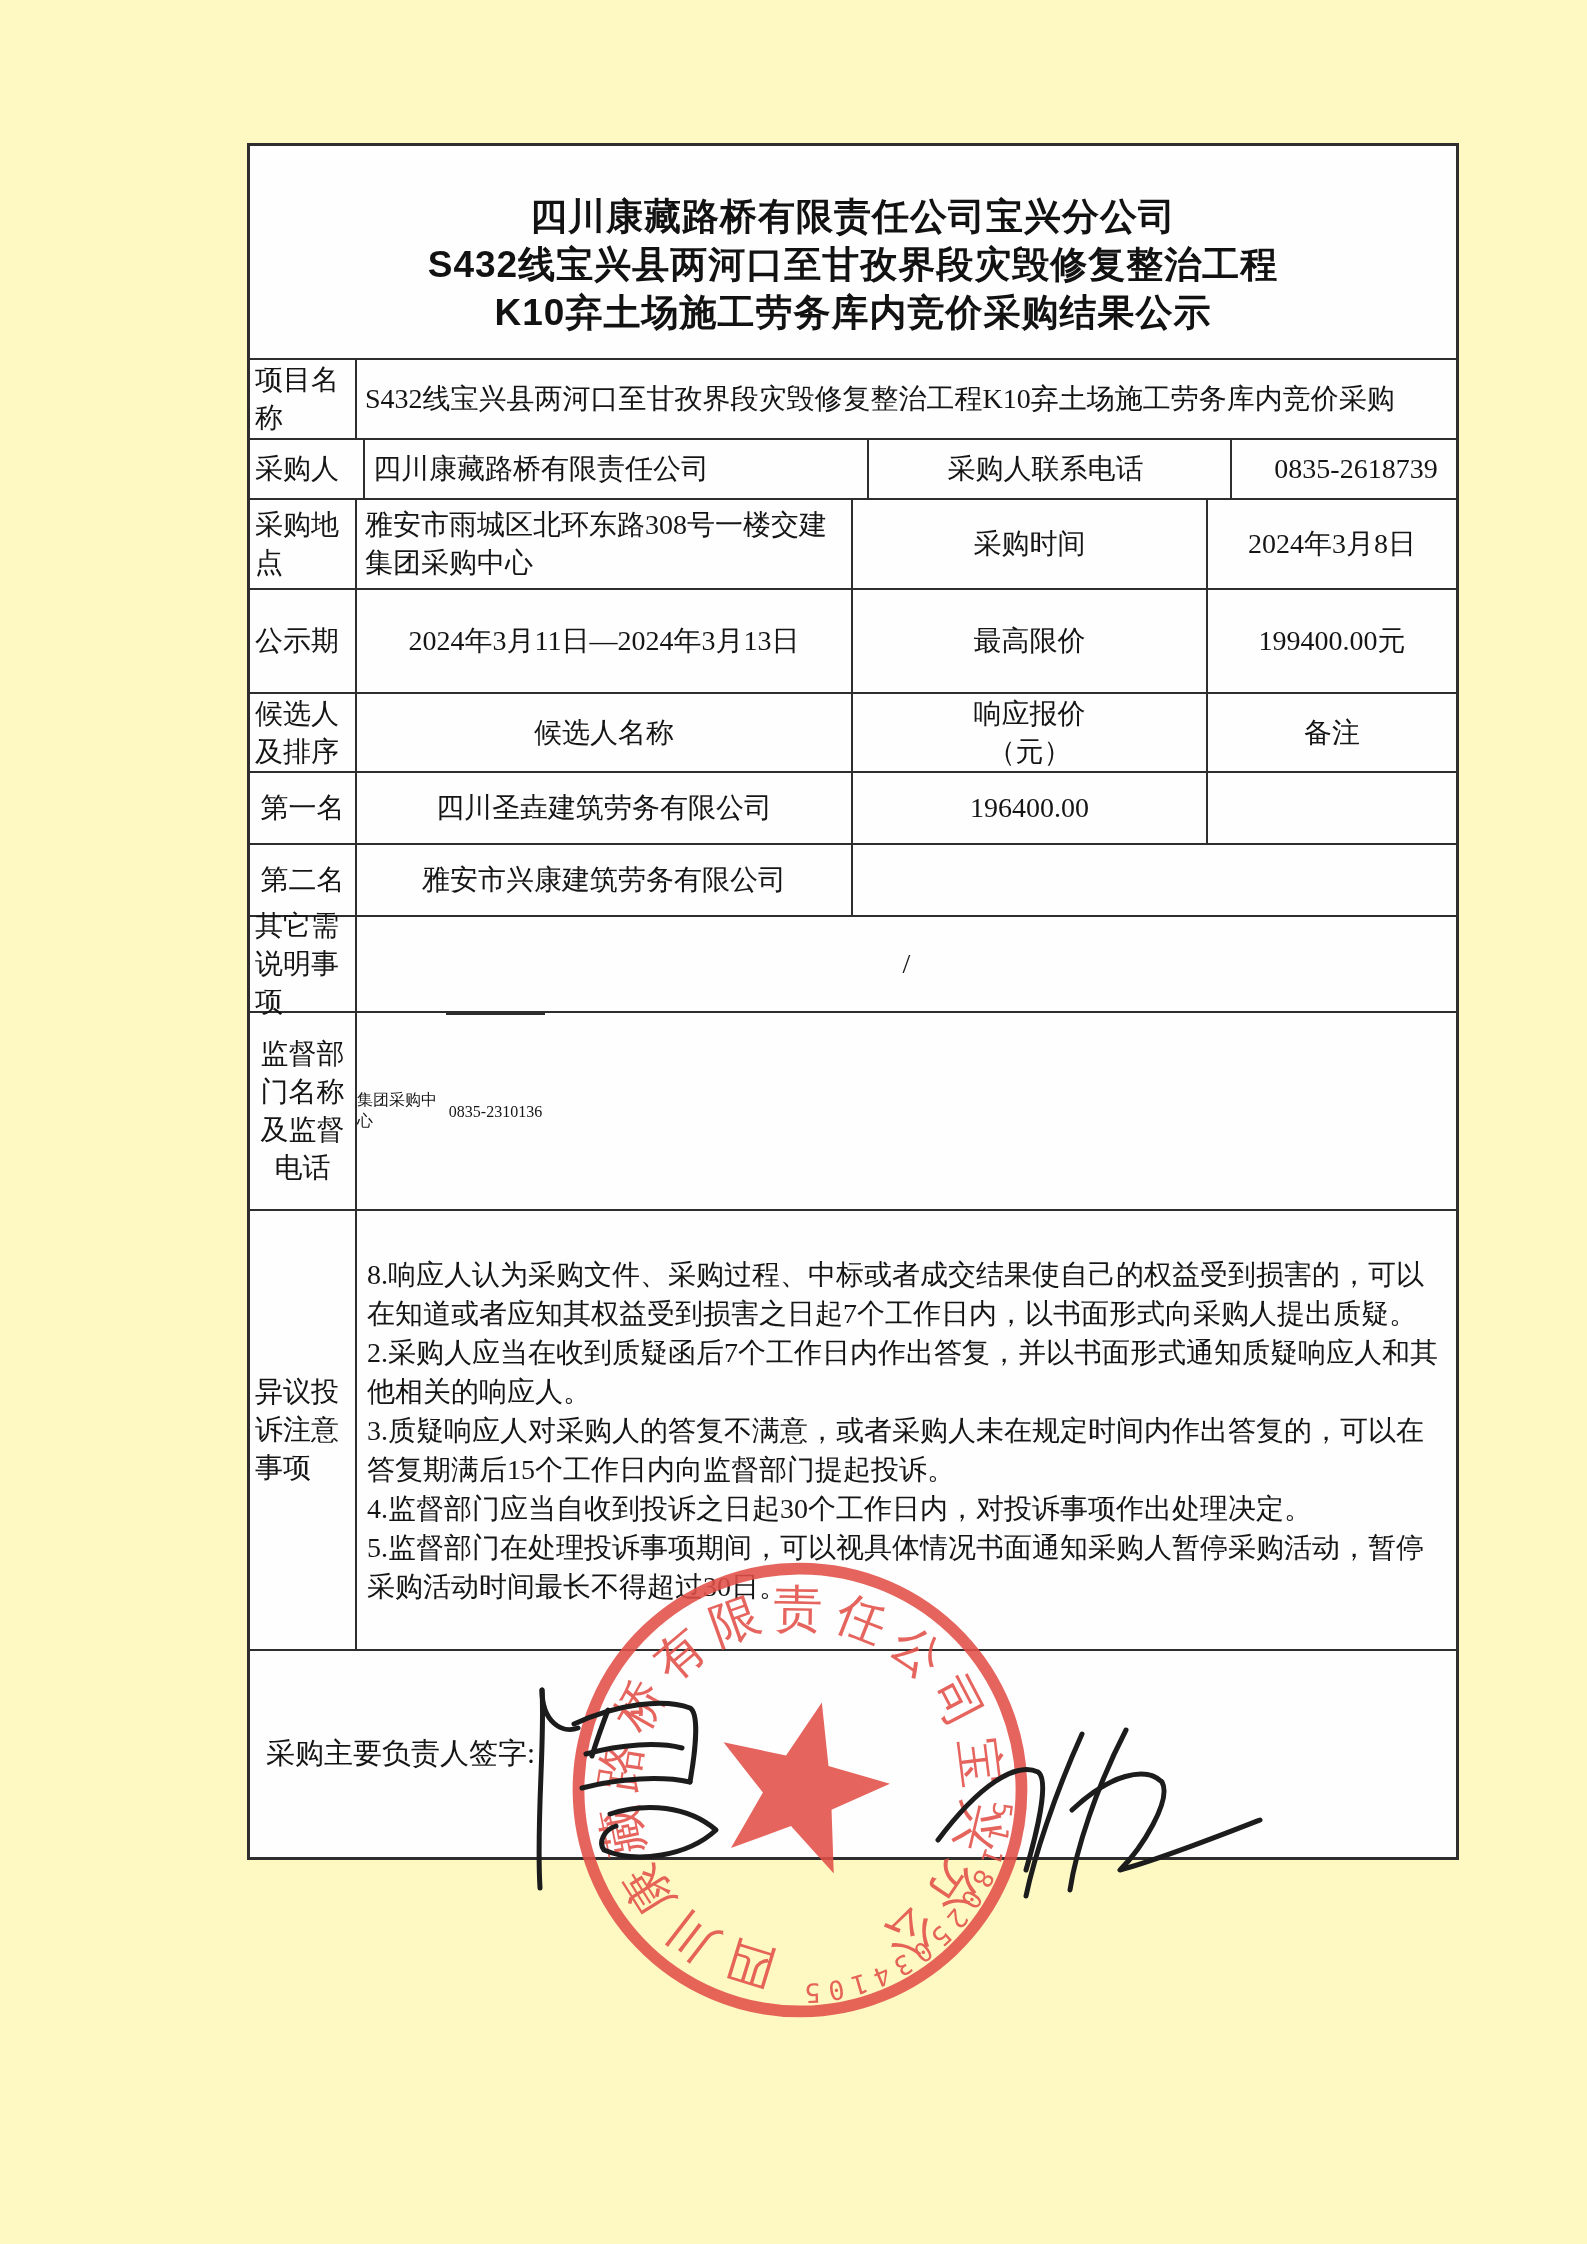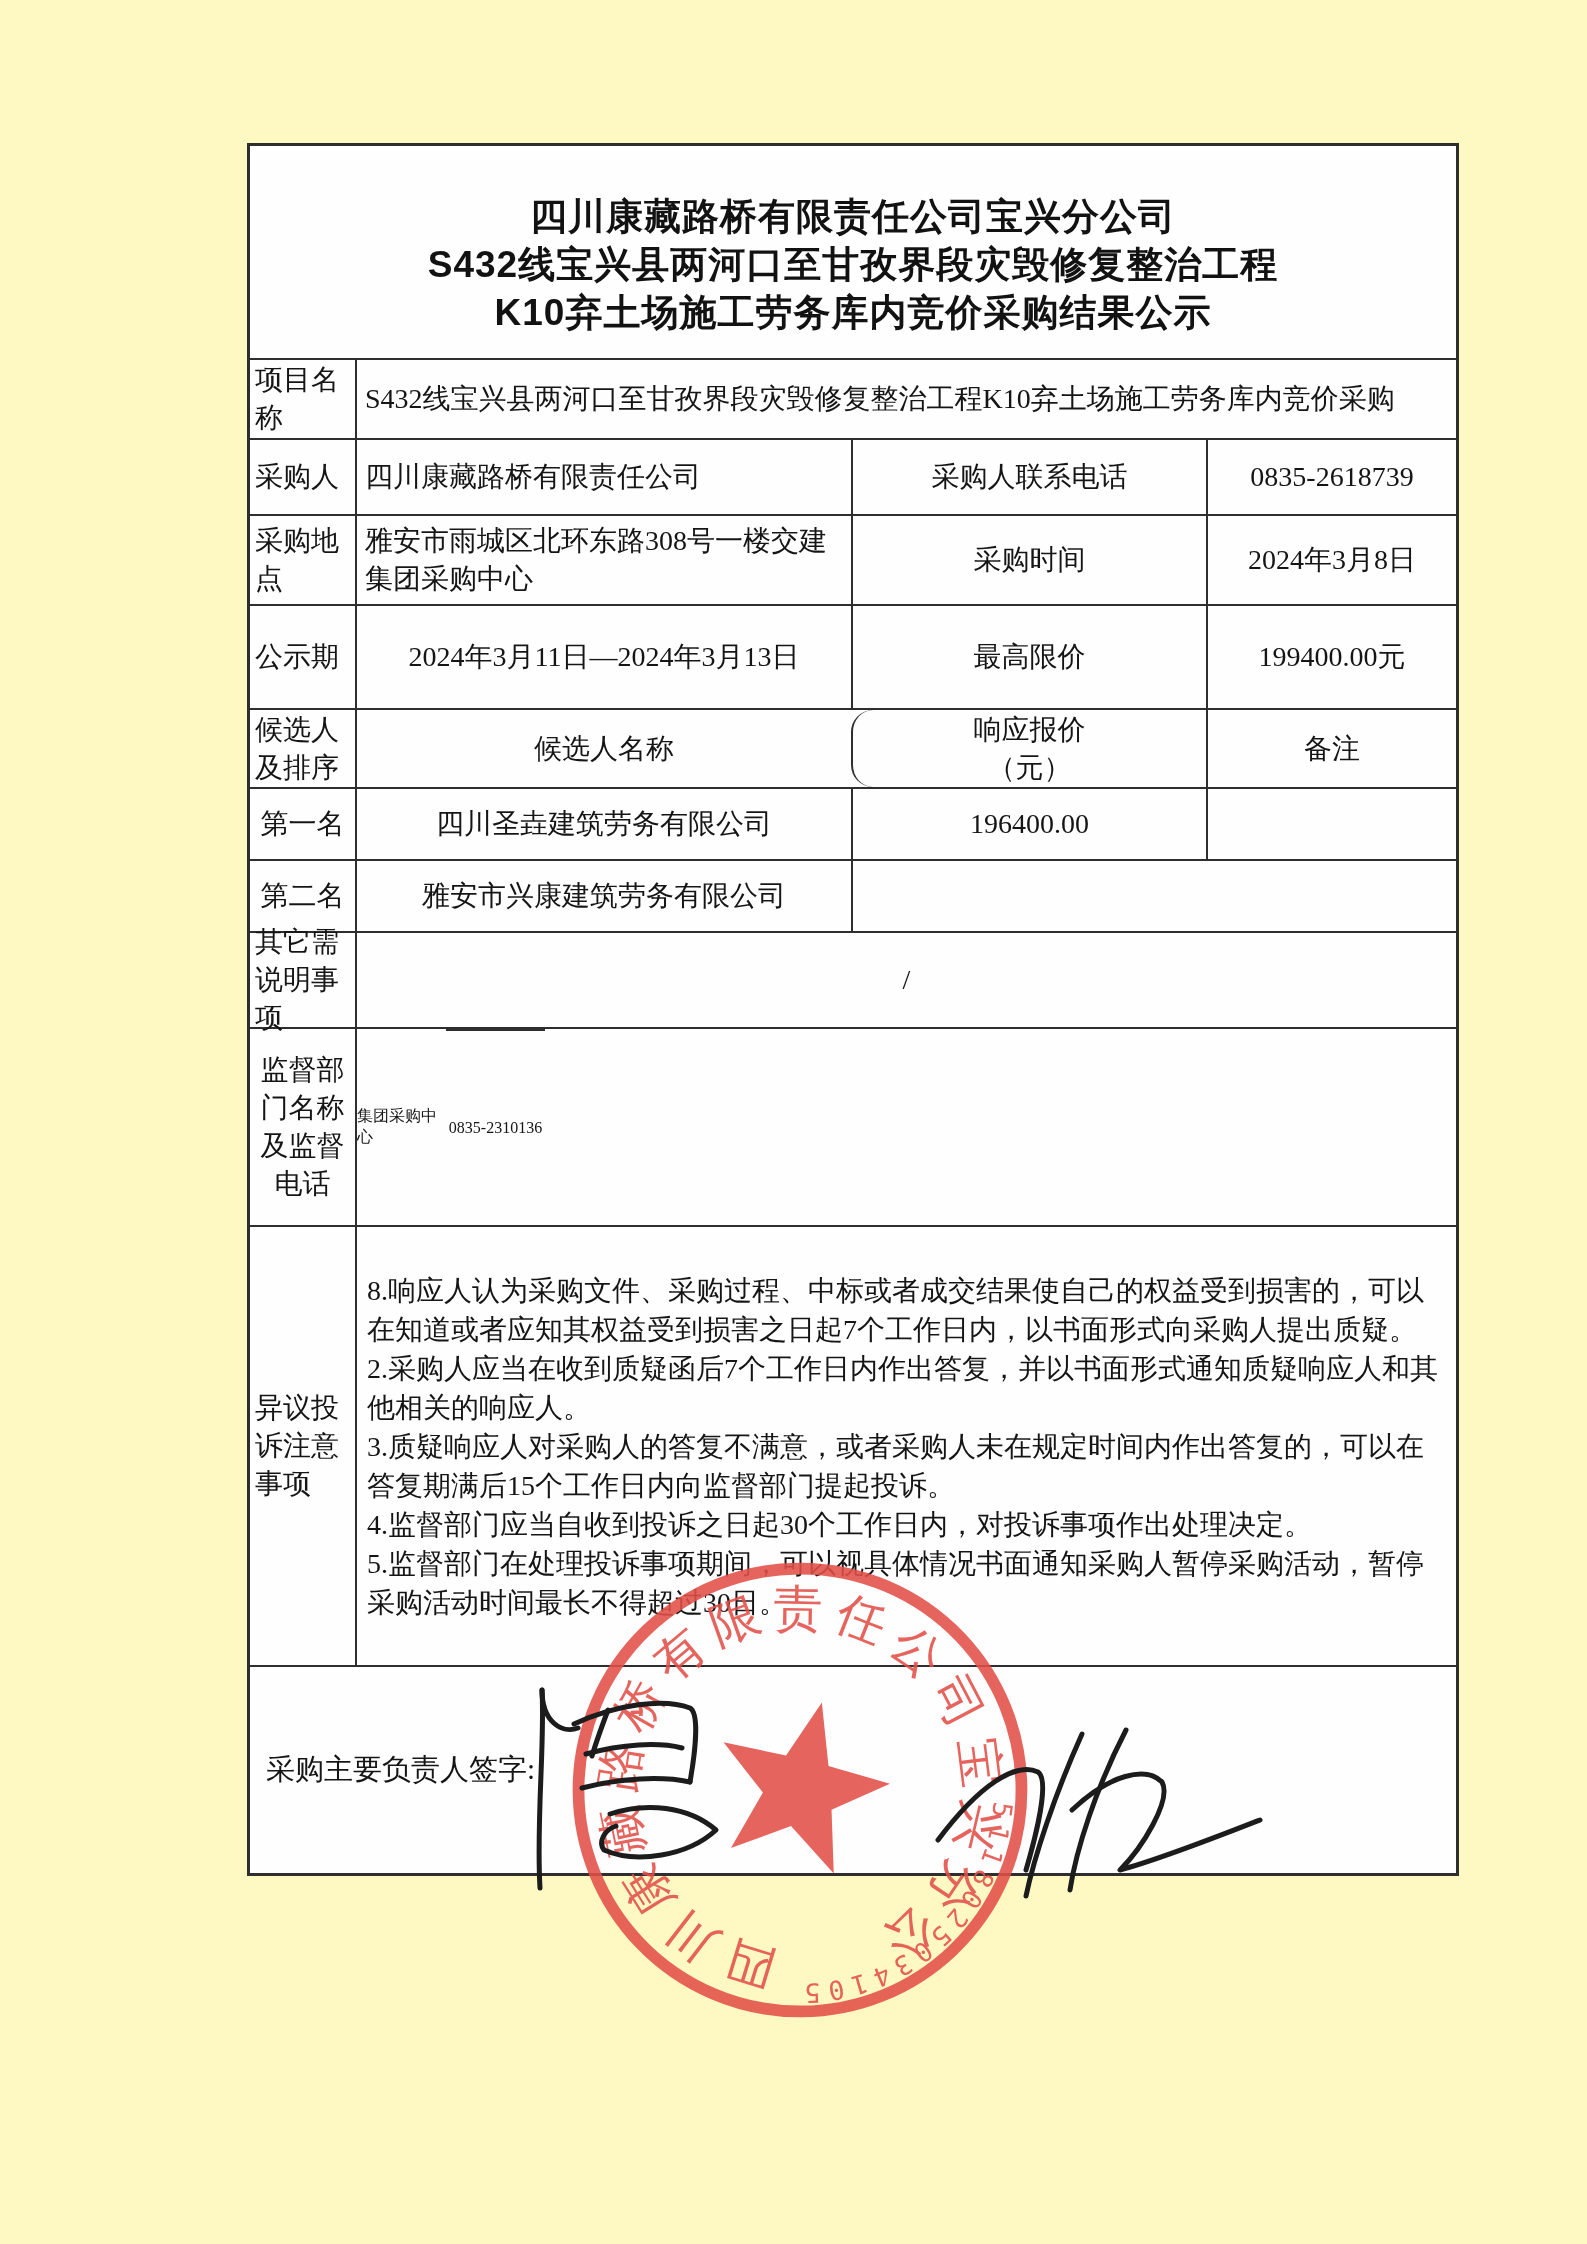--- a/index.html
+++ b/index.html
@@ -27,35 +27,35 @@
     border-left:2px solid #2e2e2e;
   }
   .cell:first-child{border-left:none;border-radius:28px;}
   .c-label{flex:0 0 105px;padding:4px 5px;}
   .c2{flex:0 0 496px;}
   .c3{flex:0 0 355px;}
   .c4{flex:0 0 250px;}
   .wide{flex:1 1 auto;}
   .center{justify-content:center;text-align:center;}
   .left{justify-content:flex-start;text-align:left;}
-  .pre{white-space:pre-line;border-radius:22px;}
+  .pre{white-space:pre-line;}
   
   .title-block{
     height:212px;border-top:none;
     display:flex;flex-direction:column;align-items:center;justify-content:center;
     gap:4px;padding-top:26px;box-sizing:border-box;
   }
   .title-line{
     font-family:"Liberation Sans","DejaVu Sans",sans-serif;
     font-weight:700;font-size:37px;line-height:44px;color:#121212;
     letter-spacing:1px;text-align:center;
   }
   
   .h-project{height:80px;}
-  .h-purchaser{height:76px;}
+  .h-purchaser{height:60px;gap:8px;}
   .h-location{height:90px;}
   .h-publicity{height:104px;}
   .h-candheader{height:79px;}
   .h-rank{height:72px;}
   .h-other{height:96px;}
   .h-supervision{height:198px;justify-content:center;}
   .h-objection{height:440px;}
   .h-signature{height:208px;position:relative;}
   
   .sup-content{flex:1 1 auto;display:flex;flex-direction:row;padding:0;border-left:2px solid #2e2e2e;}

